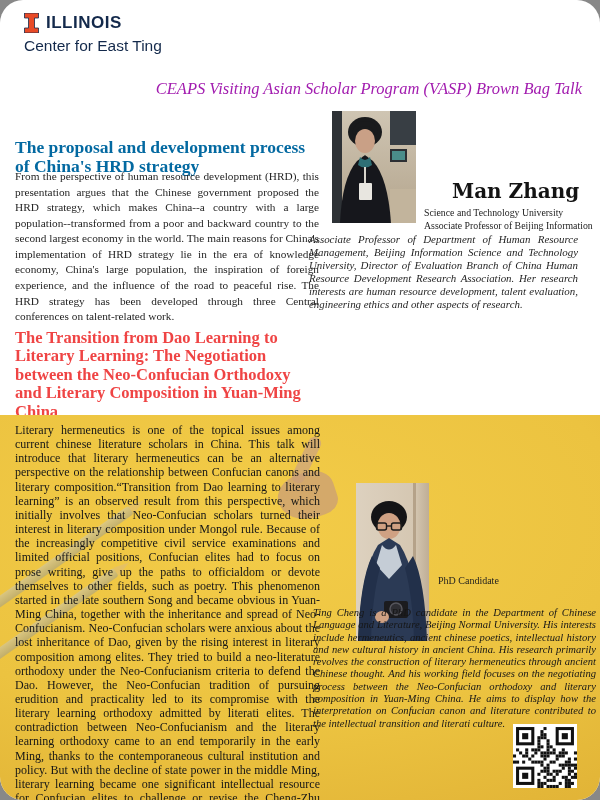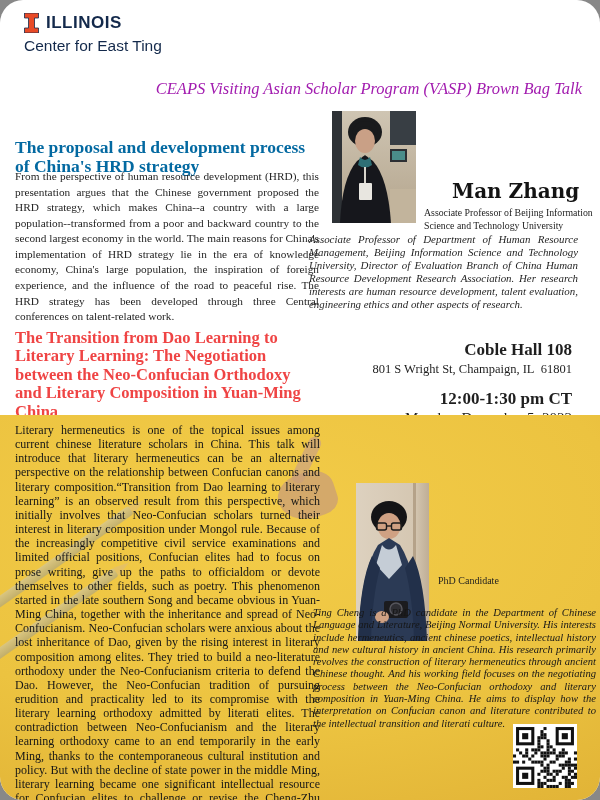--- a/index.html
+++ b/index.html
@@ -104,32 +104,26 @@
       <ellipse cx="33" cy="30" rx="10" ry="12" fill="#c9a086"></ellipse>
       <path d="M20 22 q3 -12 13 -12 q11 0 13 12 l-3 2 q-1 -9 -10 -9 q-9 0 -10 9 z" fill="#191a1c"></path>
       <path d="M8 112 q2 -45 17 -62 q8 -6 8 -6 q0 0 8 6 q15 17 18 62 z" fill="#16171c"></path>
       <path d="M28 46 q5 6 10 0 l2 8 q-7 5 -14 0 z" fill="#2e6f75"></path>
       <rect x="27" y="72" width="13" height="17" rx="1" fill="#e8e6e0"></rect>
       <line x1="33" y1="56" x2="33" y2="72" stroke="#d8d5cc" stroke-width="2"></line>
     </svg>
   </figure>
   <div class="name1">Man Zhang</div>
   <div class="sub1">
+    <span>Science and Technology University</span>
     <span>Associate Professor of Beijing Information</span>
-    <span>Science and Technology University</span>
   </div>
   <p class="bio1" style="margin:2px">Associate Professor of Department of Human Resource Management, Beijing Information Science and Technology University, Director of Evaluation Branch of China Human Resource Development Research Association. Her research interests are human resource development, talent evaluation, engineering ethics and other aspects of research.</p>
 
   <h2 class="t2-title" style="margin:0">The Transition from Dao Learning to Literary Learning: The Negotiation between the Neo-Confucian Orthodoxy and Literary Composition in Yuan-Ming China</h2>
-  <div class="venue-block">
-    <div class="venue">Coble Hall 108</div>
-    <div class="address">801 S Wright St, Champaign, IL&nbsp; 61801</div>
-    <div class="time">12:00-1:30 pm CT</div>
-    <div class="date">Monday, December 5, 2022</div>
-  </div>
 
   <div class="yellow">
     <div class="pencil pencil-1"></div>
     <div class="pencil pencil-2"></div>
     <div class="hand-finger"></div>
     <div class="hand-palm"></div>
   </div>
 
   <p class="t2-abstract" style="margin:0"><span class="lead">Literary</span><span> hermeneutics is one of the topical issues among current chinese literature scholars in China. This talk will introduce that literary hermeneutics can be an alternative perspective on the relationship between Confucian canons and literary composition.“Transition from Dao learning to literary learning” is an observed result from this perspective, which initially involves that Neo-Confucian scholars turned their interest in literary composition under Mongol rule. Because of the increasingly competitive civil service examinations and limited official positions, Confucian elites had to focus on prose writing, give up the paths to officialdom or devote themselves to other fields, such as poetry. This phenomenon started in the late southern Song and became obvious in Yuan-Ming China, together with the inheritance and spread of Neo-Confucianism. Neo-Confucian scholars were anxious about the lost inheritance of Dao, given by the rising interest in literary composition among elites. They tried to build a neo-literature orthodoxy under the Neo-Confucianism criteria to defend the Dao. However, the Neo-Confucian tradition of pursuing erudition and practicality led to its compromise with the literary learning orthodoxy admitted by literati elites. The contradiction between Neo-Confucianism and the literary learning orthodoxy came to an end temporarily in the early Ming, thanks to the contemporaneous cultural institution and policy. But with the decline of state power in the middle Ming, literary learning became one significant intellectual resource for Confucian elites to challenge or revise the Cheng-Zhu orthodoxy. This also paved the way for the boom of literary composition in the late Ming.</span></p>
 

